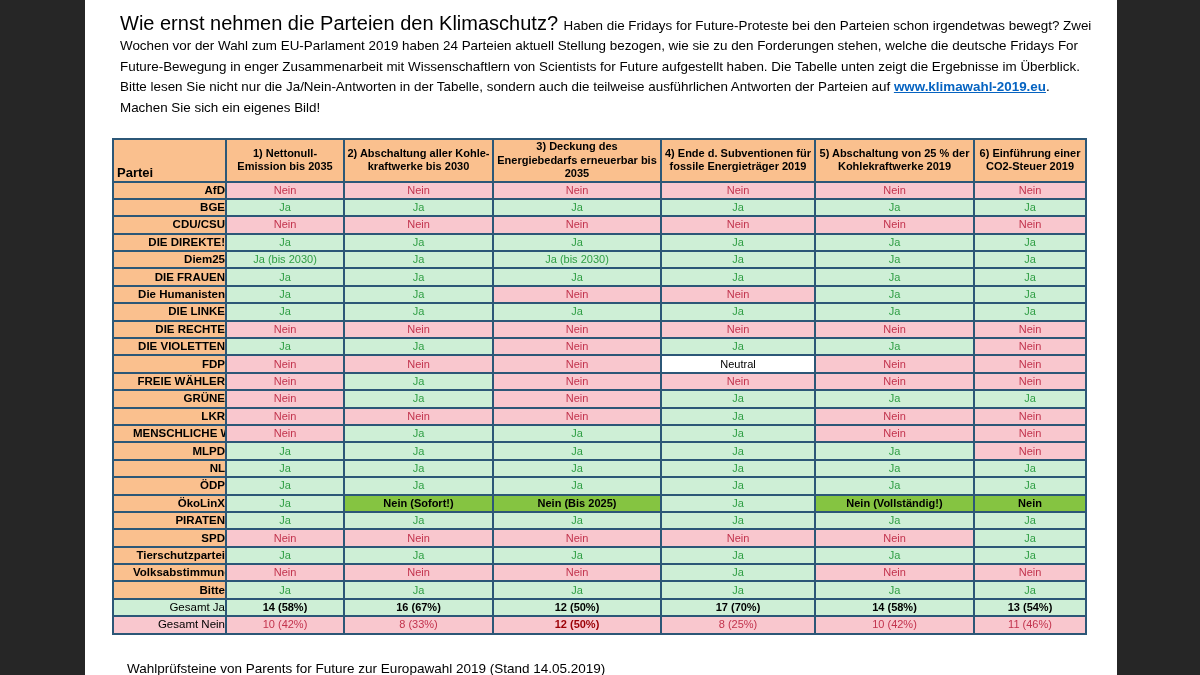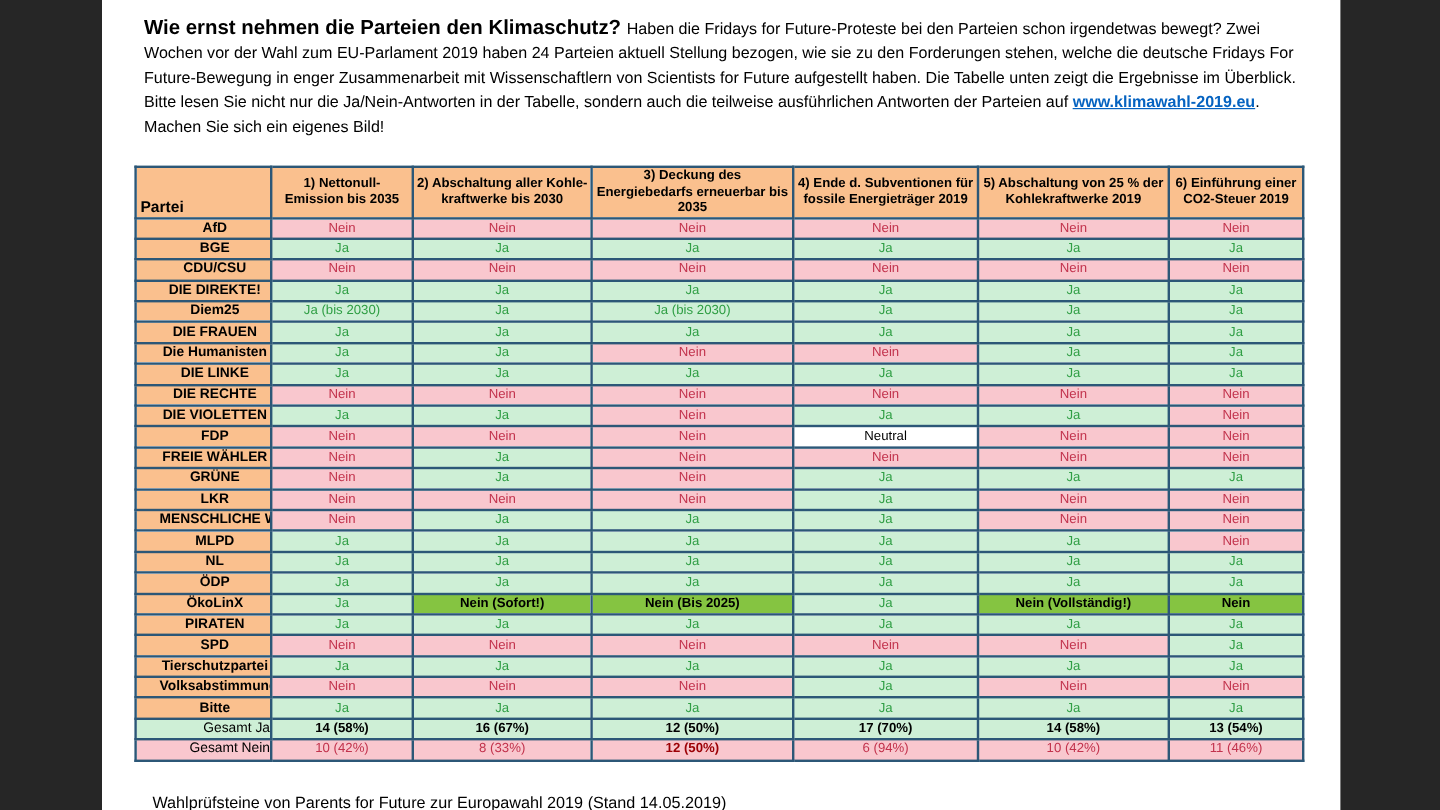--- a/index.html
+++ b/index.html
@@ -3,36 +3,36 @@
 <meta charset="utf-8">
 <style>
   html,body{margin:0;padding:0;}
   body{
     width:1200px;height:675px;position:relative;overflow:hidden;
     background:#262626;
     font-family:"Liberation Sans",sans-serif;
   }
   .panel{position:absolute;left:85px;top:0;width:1032px;height:675px;background:#ffffff;}
   .intro{position:absolute;left:35px;top:13px;width:978px;margin:0;font-size:13.4px;line-height:20.4px;color:#000;}
-  .intro .title{font-weight:bold;font-size:17px;margin-top:14px;}
+  .intro .title{font-weight:normal;font-size:20px;margin-top:14px;}
   .intro .bold{font-weight:normal;}
   .intro a.link{color:var(--link,#0563C1);font-weight:bold;text-decoration:underline;cursor:pointer;}
   table.klima{
     position:absolute;left:27px;top:138px;width:973px;
     border-collapse:collapse;table-layout:fixed;
   }
   th,td{border:2px solid var(--border,#2C5777);overflow:hidden;white-space:nowrap;}
   thead th{
     background:var(--header-bg,#FAC08E);color:#000;font-weight:bold;font-size:11px;
     height:39px;text-align:center;vertical-align:middle;padding:0 2px;
     white-space:normal;line-height:13.5px;
   }
   thead th.party-h{text-align:left;vertical-align:bottom;padding:0 0 1px 3px;font-size:13px;}
   tbody td{height:15.4px;font-size:11px;text-align:center;padding:0;line-height:15px;}
-  td.party{background:var(--header-bg,#FAC08E);color:#000;font-weight:bold;text-align:center;padding-left:19px;font-size:11.5px;}
+  td.party{background:var(--header-bg,#FAC08E);color:#000;font-weight:bold;text-align:right;padding-left:19px;font-size:11.5px;}
   td.ja{background:var(--ja-bg,#CEEFD6);color:var(--ja-text,#2F9E44);}
   td.nein{background:var(--nein-bg,#F9C7CE);color:var(--nein-text,#C2334D);}
   td.neutral{background:#ffffff;color:#000;}
   td.special{background:var(--special-bg,#85C441);color:#000;font-weight:bold;}
   td.total-label{color:#000;text-align:right;padding-left:3px;font-weight:normal;font-size:11.5px;}
   td.total-label.ja{background:var(--ja-bg,#CEEFD6);}
   td.total-label.nein{background:var(--nein-bg,#F9C7CE);}
   td.total.ja{color:#000;}
   td.total.nein{color:var(--nein-text,#C2334D);}
   td.total.b{font-weight:bold;}
@@ -290,21 +290,21 @@
           <td class="ans total ja b">12 (50%)</td>
           <td class="ans total ja b">17 (70%)</td>
           <td class="ans total ja b">14 (58%)</td>
           <td class="ans total ja b">13 (54%)</td>
         </tr>
         <tr>
           <td class="total-label nein">Gesamt Nein</td>
           <td class="ans total nein">10 (42%)</td>
           <td class="ans total nein">8 (33%)</td>
           <td class="ans total nein b">12 (50%)</td>
-          <td class="ans total nein">6 (94%)</td>
+          <td class="ans total nein">8 (25%)</td>
           <td class="ans total nein">10 (42%)</td>
           <td class="ans total nein">11 (46%)</td>
         </tr>
       </tbody>
   </table>
 
   <div class="footer">Wahlprüfsteine von Parents for Future zur Europawahl 2019 (Stand 14.05.2019)</div>
 </div>
 
 </body></html>

